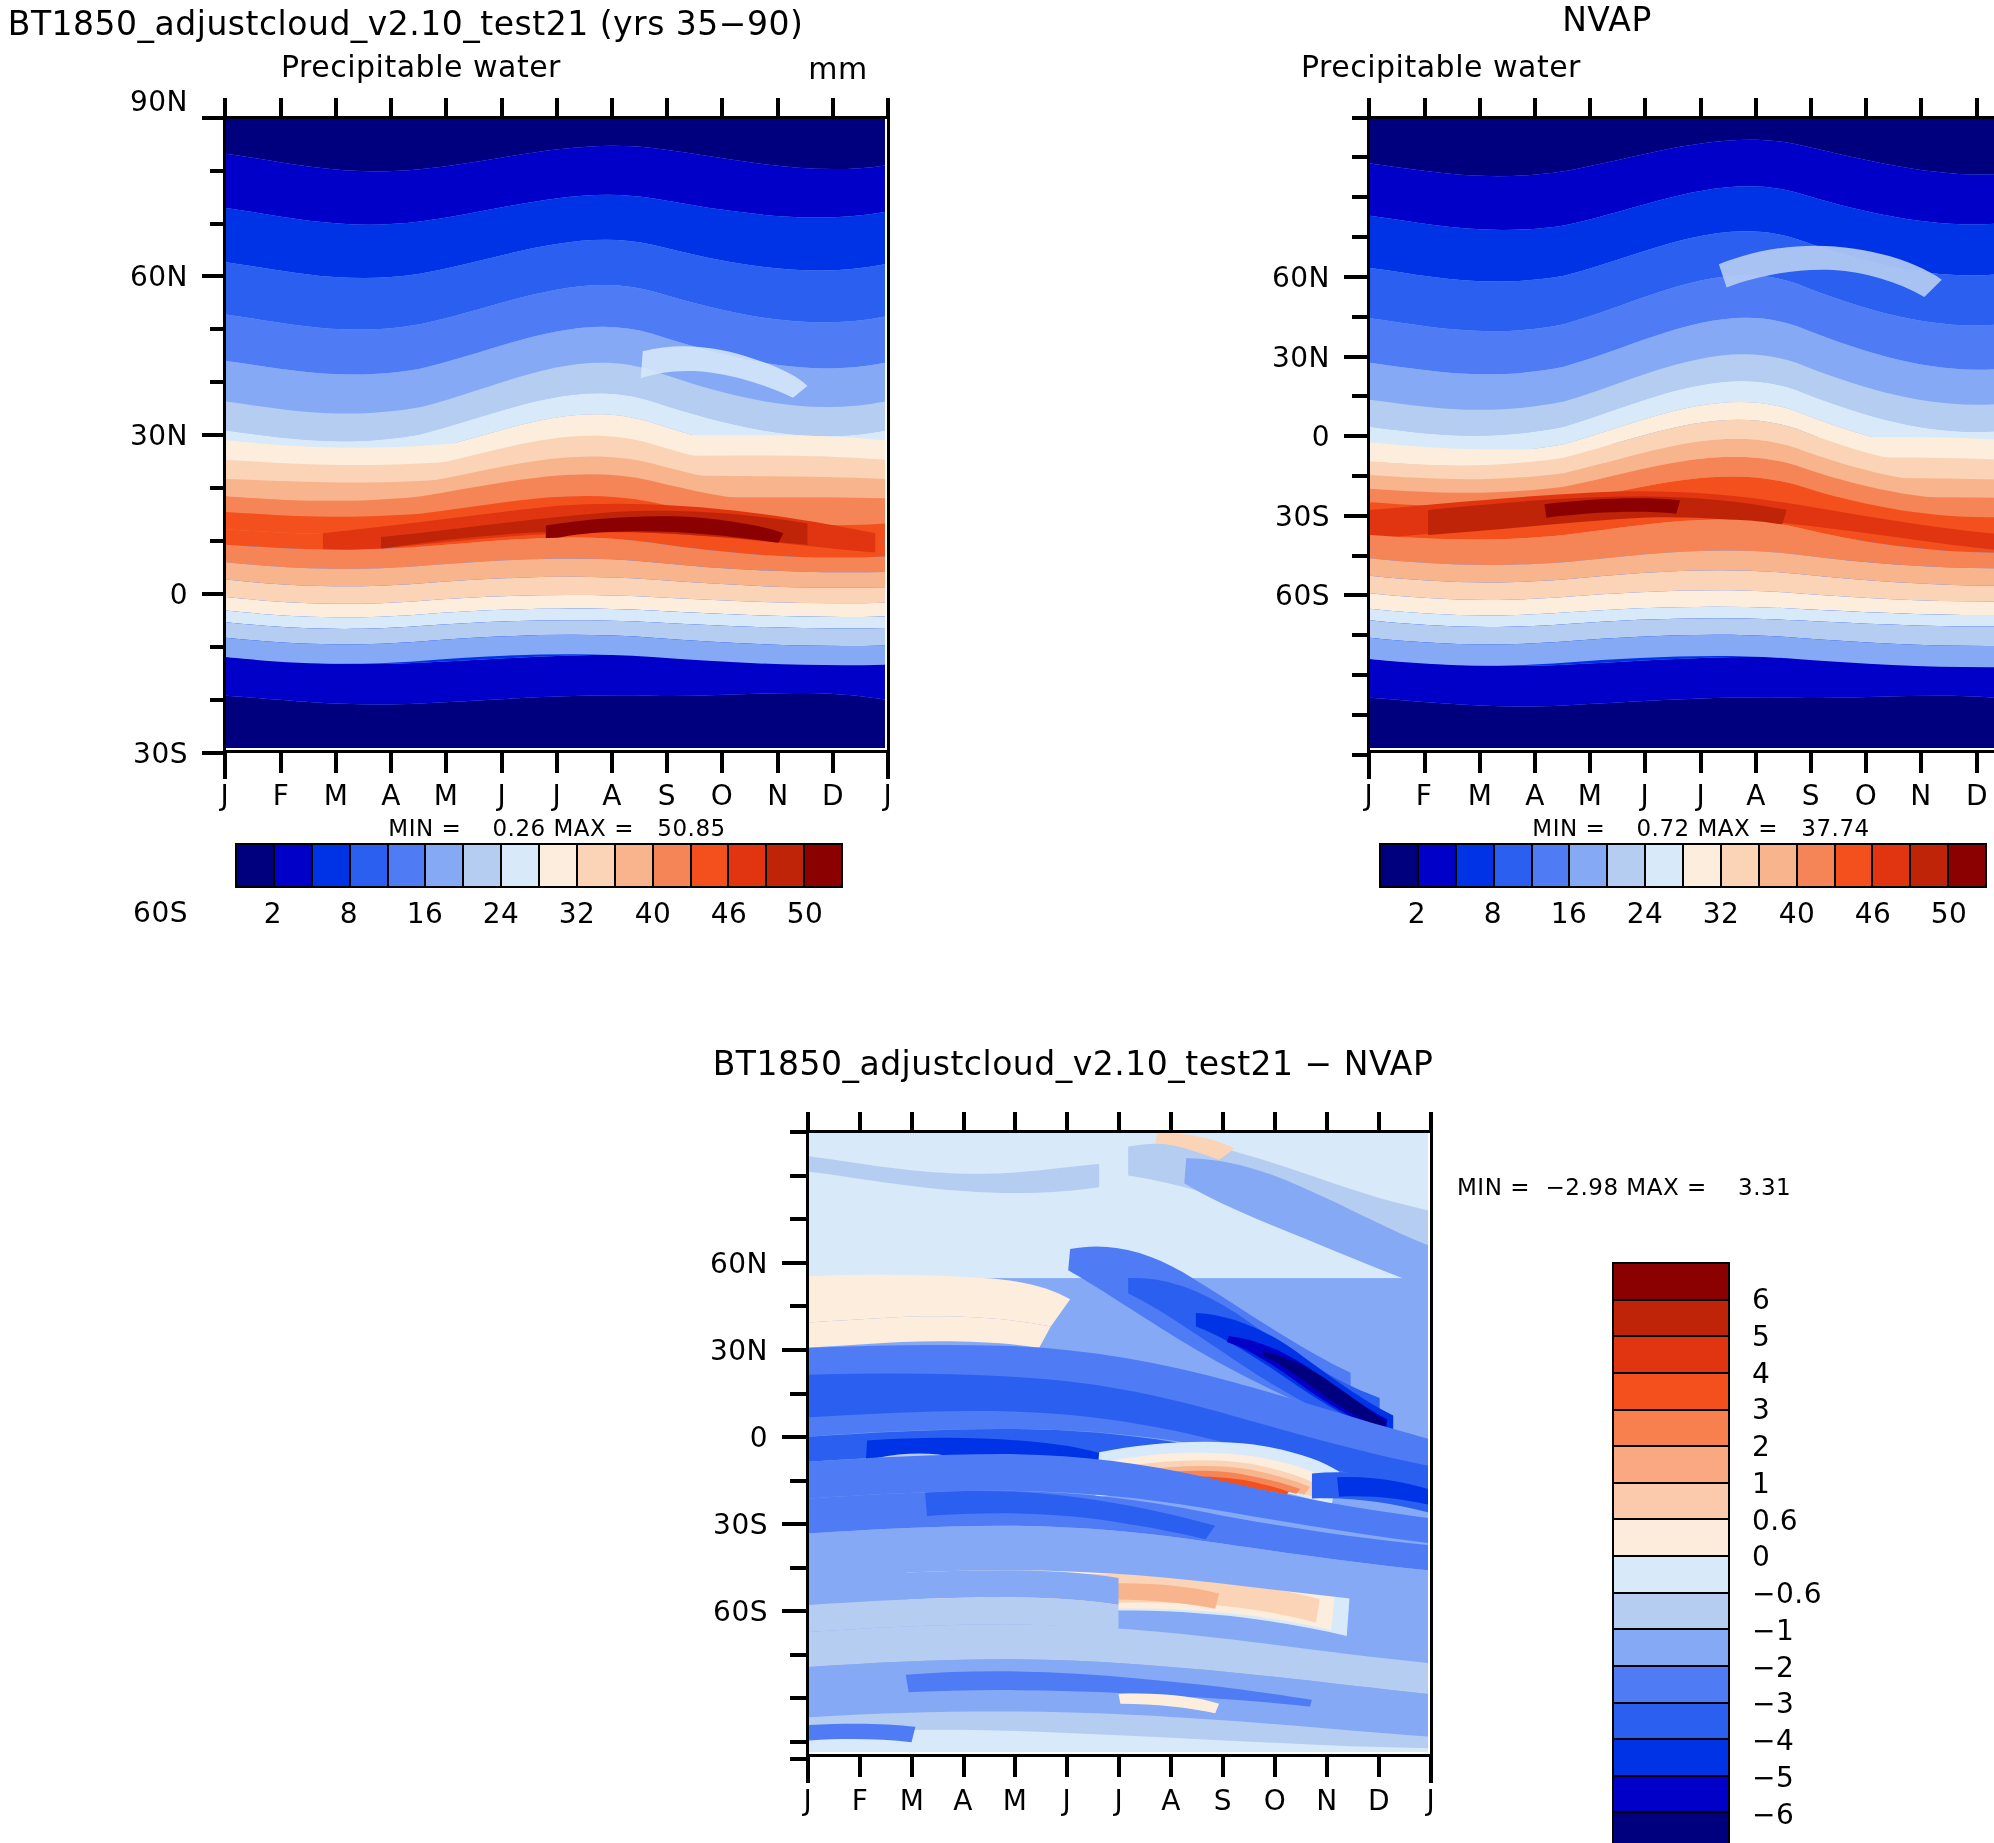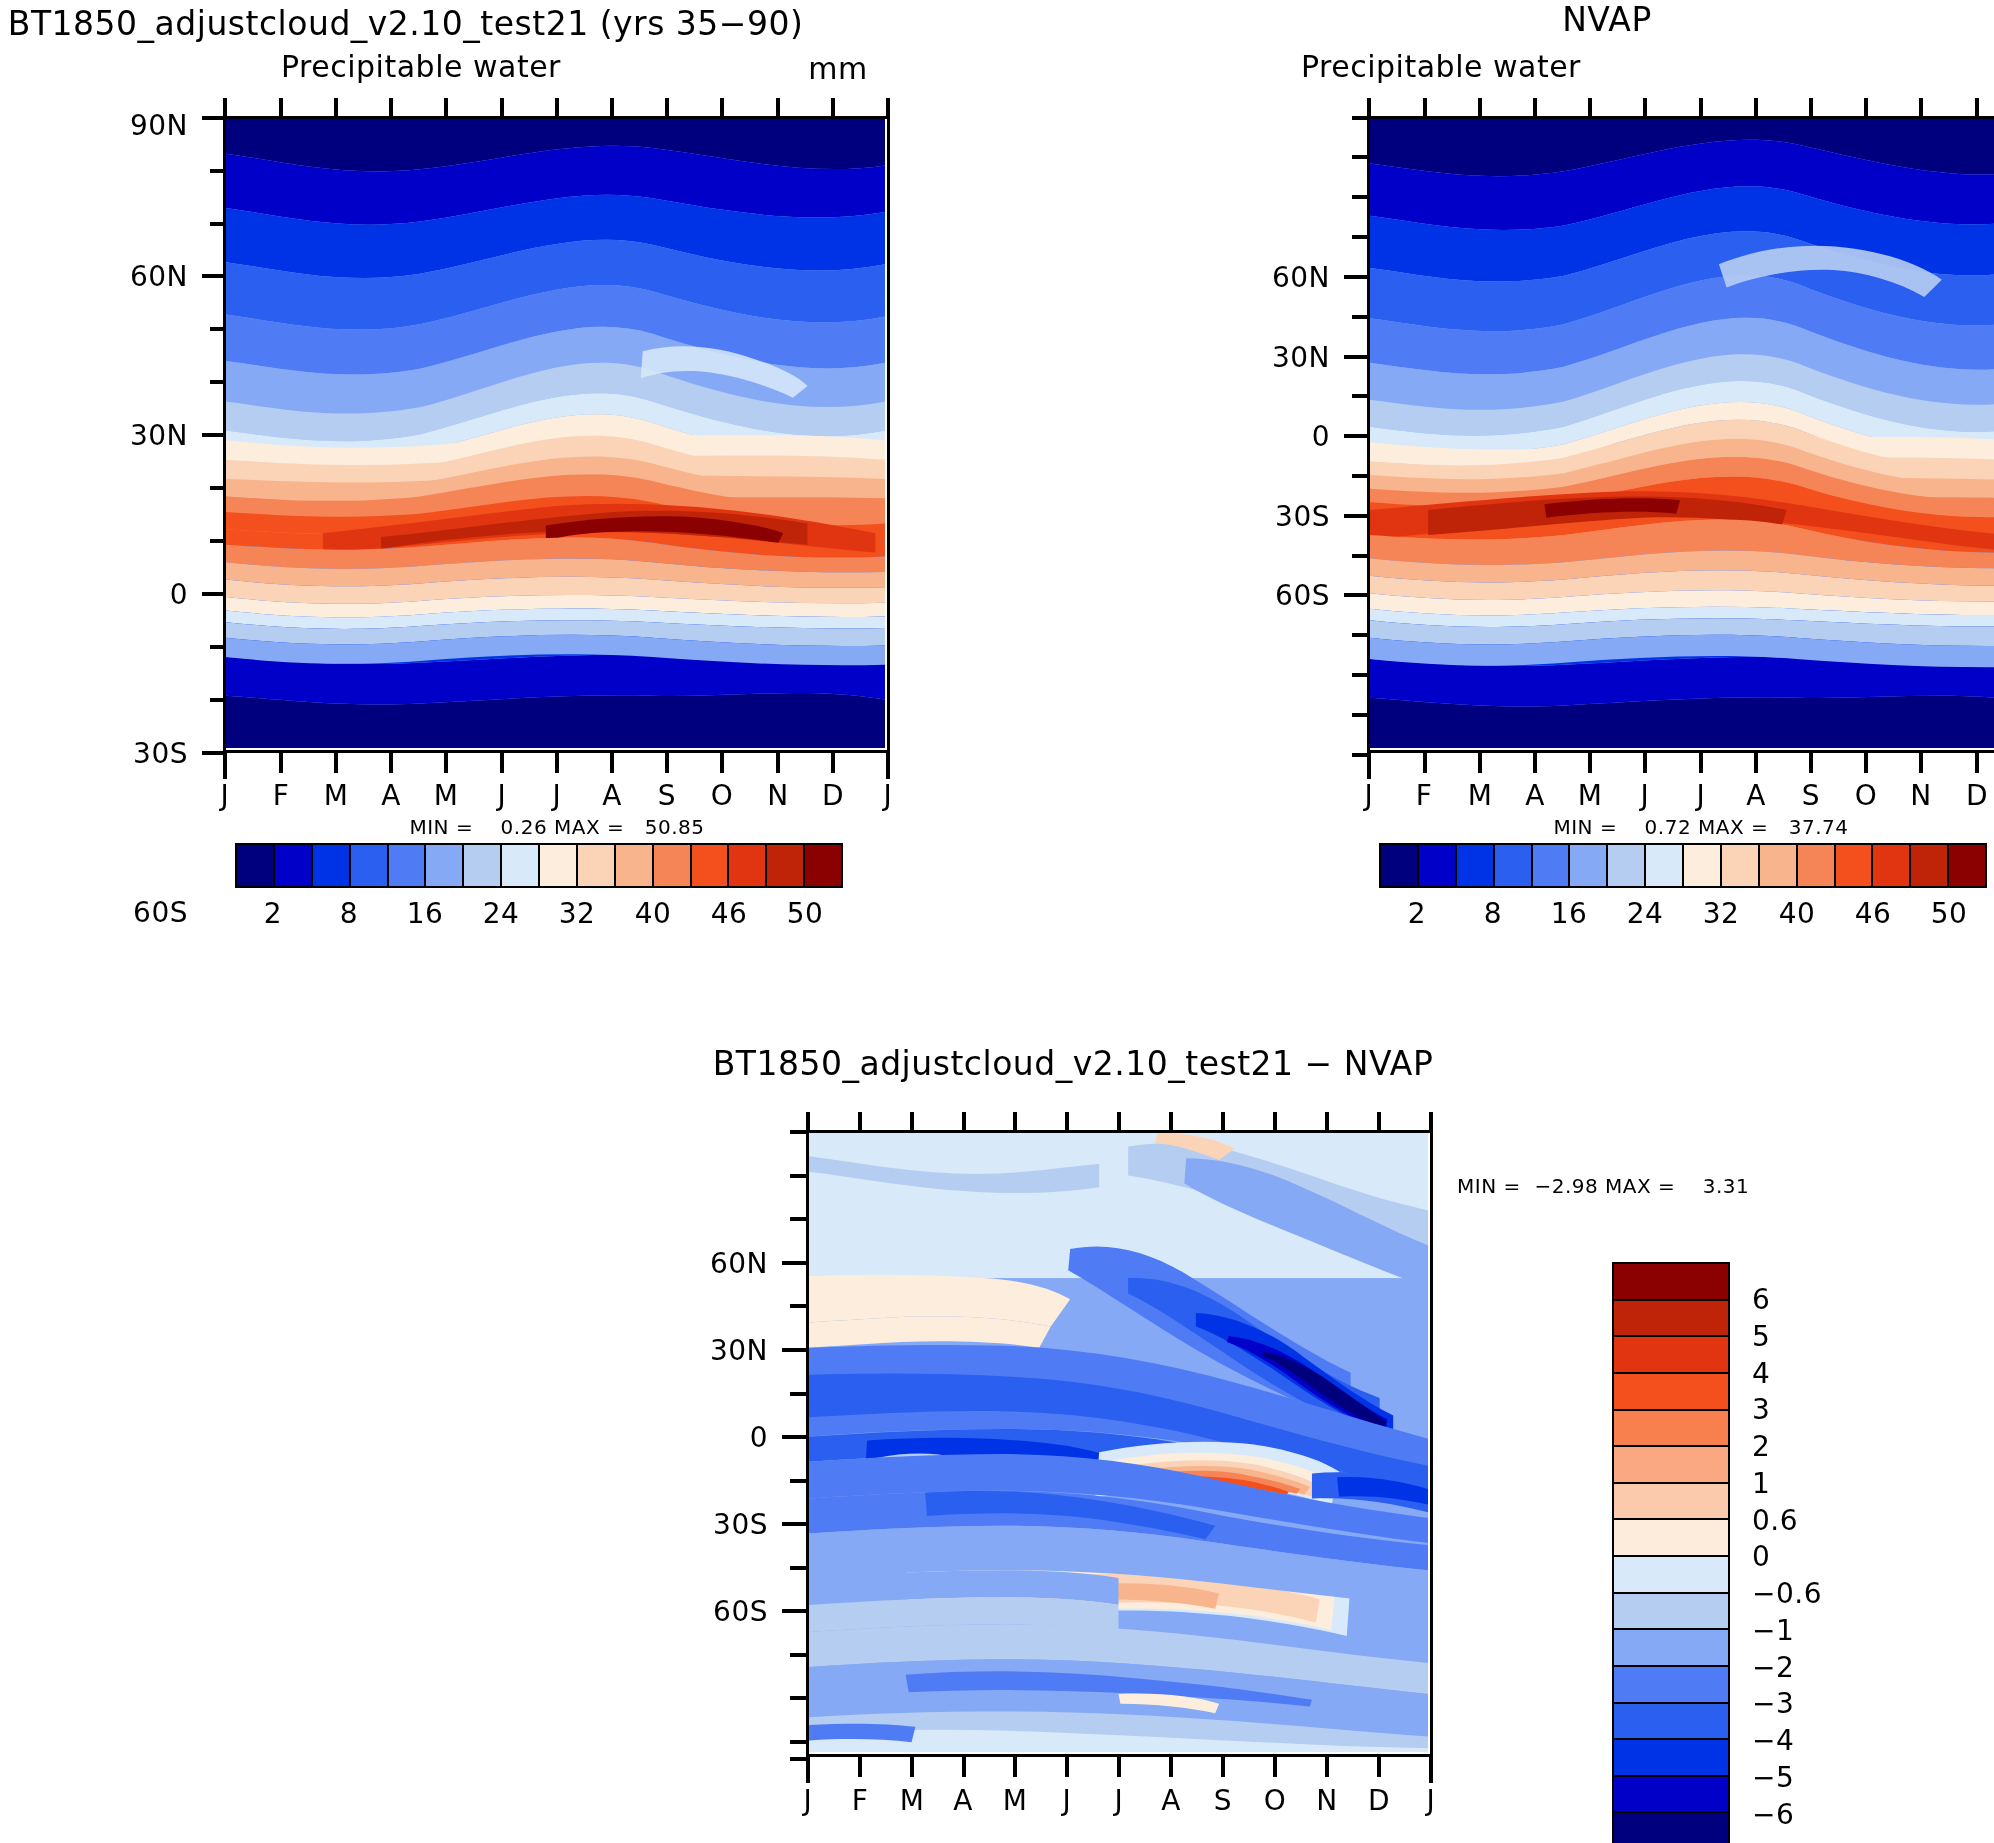--- a/index.html
+++ b/index.html
@@ -7,21 +7,21 @@
     width:1995px;height:1844px;position:relative;overflow:hidden;
     font-family:"DejaVu Sans", sans-serif;
     color:#000;
   }
   .txt{position:absolute;white-space:pre;font-family:"DejaVu Sans", sans-serif;
        color:#000;letter-spacing:0.5px;}
   .ttl-main{font-size:33px;}
   .ttl-sub{font-size:30px;}
   .ax-lab{font-size:28px;}
   .cb-lab{font-size:28px;}
-  .minmax{font-size:20px;}
+  .minmax{font-size:23px;}
   .frame{position:absolute;border:3.9px solid #000;box-sizing:border-box;}
   svg{display:block;}
   .cbar{position:absolute;border:2.9px solid #000;box-sizing:border-box;display:flex;}
   .cbar > div{flex:1 1 auto;border-right:2.9px solid #000;box-sizing:border-box;height:100%;}
   .cbar > div:last-child{border-right:none;}
   .cbarV{position:absolute;border:2.9px solid #000;box-sizing:border-box;display:flex;flex-direction:column;}
   .cbarV > div{flex:1 1 auto;border-bottom:2.9px solid #000;box-sizing:border-box;width:100%;}
   .cbarV > div:last-child{border-bottom:none;}
   .tickH{position:absolute;background:#000;width:3.9px;}
   .tickV{position:absolute;background:#000;height:3.9px;}
@@ -99,21 +99,21 @@
 <div class="tickH" style="left:210px;top:327px;width:15.7px;height:3.9px;"></div>
 <div class="tickH" style="left:210px;top:380px;width:15.7px;height:3.9px;"></div>
 <div class="tickH" style="left:202px;top:433px;width:23.5px;height:3.9px;"></div>
 <div class="tickH" style="left:210px;top:486px;width:15.7px;height:3.9px;"></div>
 <div class="tickH" style="left:210px;top:539px;width:15.7px;height:3.9px;"></div>
 <div class="tickH" style="left:202px;top:592px;width:23.5px;height:3.9px;"></div>
 <div class="tickH" style="left:210px;top:645px;width:15.7px;height:3.9px;"></div>
 <div class="tickH" style="left:210px;top:698px;width:15.7px;height:3.9px;"></div>
 <div class="tickH" style="left:202px;top:751px;width:23.5px;height:3.9px;"></div>
 
-<div class="txt ax-lab vmidr" style="left:188px;top:125px;">90N</div>
+<div class="txt ax-lab vmidr" style="left:188px;top:101px;">90N</div>
 <div class="txt ax-lab vmidr" style="left:188px;top:276px;">60N</div>
 <div class="txt ax-lab vmidr" style="left:188px;top:435px;">30N</div>
 <div class="txt ax-lab vmidr" style="left:188px;top:594px;">0</div>
 <div class="txt ax-lab vmidr" style="left:188px;top:753px;">30S</div>
 <div class="txt ax-lab vmidr" style="left:188px;top:912px;">60S</div>
 
 <div class="txt ttl-main ctr" style="left:1607px;top:0;">NVAP</div>
 <div class="txt ttl-sub ctr" style="left:1441px;top:49px;">Precipitable water</div>
 
 <div class="frame" style="left:1367px;top:116px;width:667px;height:637px;">

